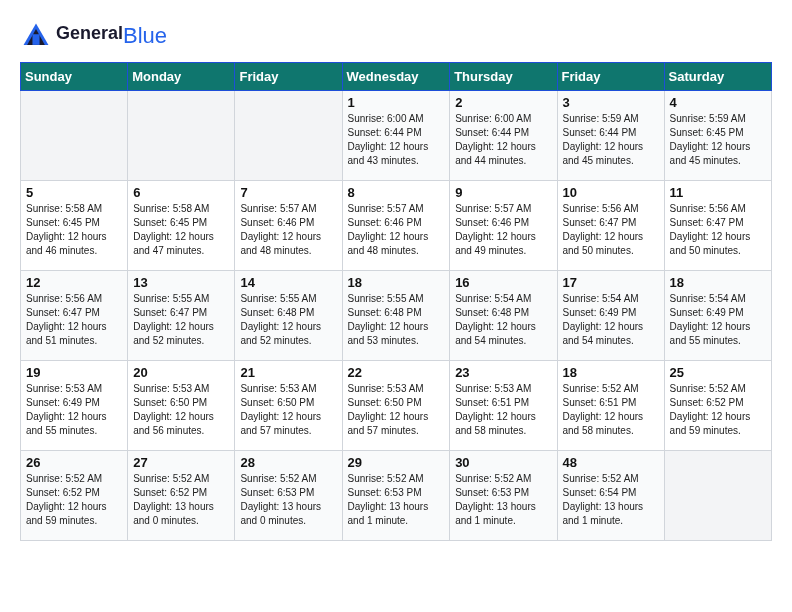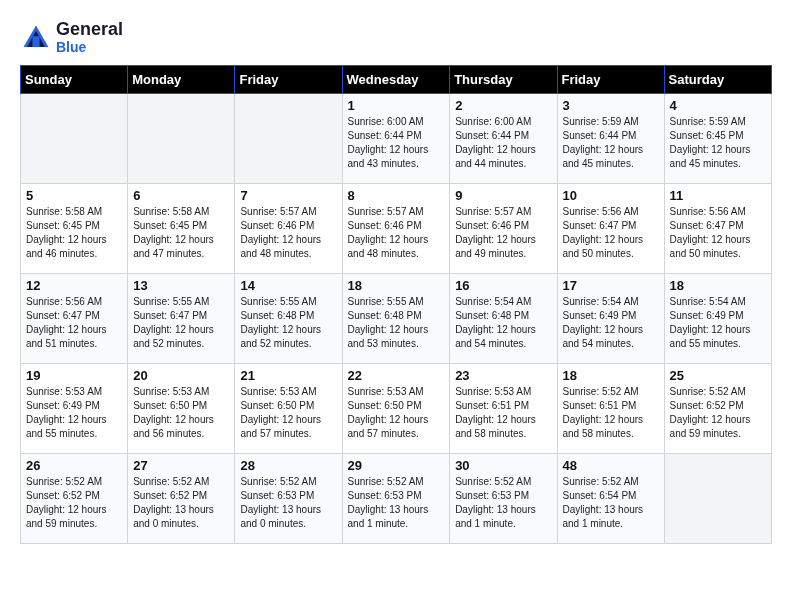--- a/index.html
+++ b/index.html
@@ -16,31 +16,31 @@
       align-items: flex-start;
       margin-bottom: 10px;
     }
     .logo {
       display: flex;
       align-items: center;
       gap: 4px;
     }
     .logo-text {
       display: flex;
-      flex-direction: column;
+      flex-direction: row;
       line-height: 1.1;
     }
     .logo-general {
       font-size: 18px;
       font-weight: bold;
       color: #1a1a2e;
     }
     .logo-blue {
-      font-size: 14px;
-      font-weight: bold;
+      font-size: 22px;
+      font-weight: normal;
       color: #2563eb;
     }
     .logo-icon {
       width: 32px;
       height: 32px;
     }
     .title-block {
       text-align: right;
     }
     .month-title {
@@ -51,21 +51,21 @@
     .location {
       font-size: 15px;
       color: #333;
     }
     table {
       width: 100%;
       border-collapse: collapse;
       font-size: 11px;
     }
     thead tr th {
-      background: #000000;
+      background: #0f766e;
       color: #fff;
       padding: 6px 4px;
       text-align: left;
       font-size: 13px;
       font-weight: bold;
       border: 1px solid #1d4ed8;
     }
     tbody tr td {
       border: 1px solid #d1d5db;
       vertical-align: top;

